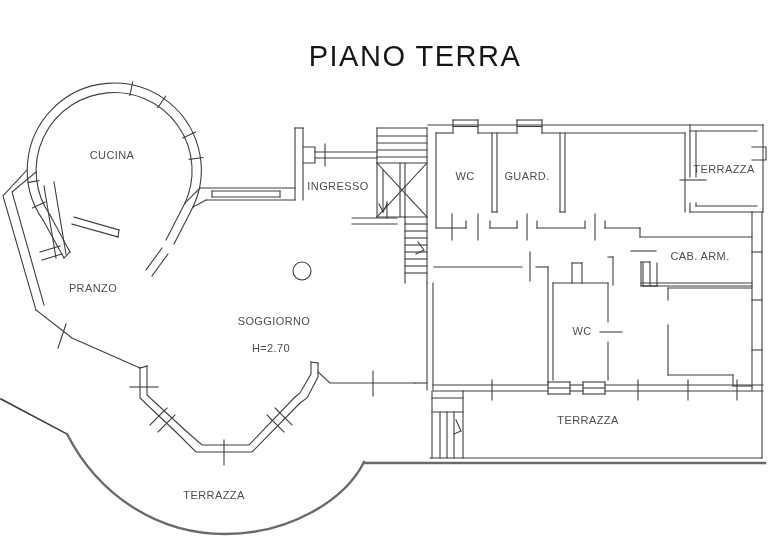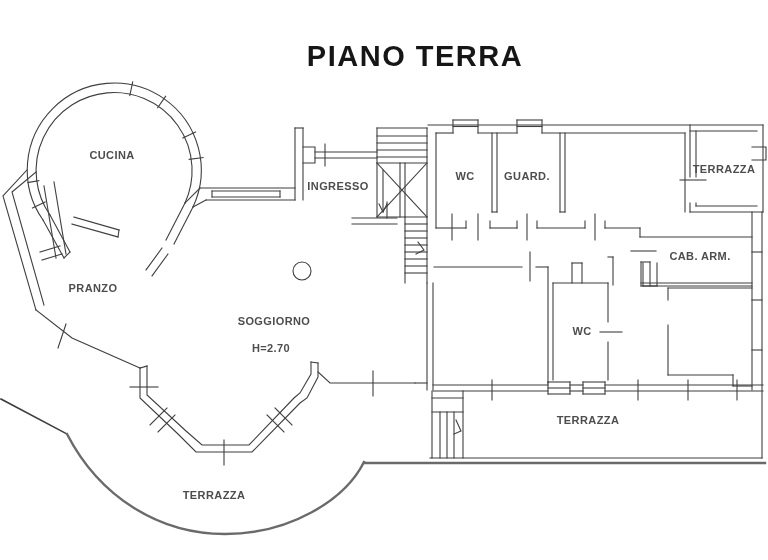--- a/index.html
+++ b/index.html
@@ -2,21 +2,20 @@
 <html><head>
 <meta charset="utf-8">
 <style>
   html,body{margin:0;padding:0;background:#ffffff;}
   #stage{
     position:relative;
     width:768px;height:560px;
     background:#ffffff;
     overflow:hidden;
     font-family:"Liberation Sans", sans-serif;
-    font-weight:bold;
   }
   svg{display:block;}
   .walls{stroke:#3f3f3f;stroke-width:1.1;fill:none;stroke-linecap:square;}
   .thick{stroke:#6a6a6a;stroke-width:2.4;fill:none;stroke-linecap:square;}
   .outline{stroke:#3f3f3f;stroke-width:1.6;fill:none;stroke-linecap:square;}
   .room-label{
     fill:#4d4d4d;
     font-family:"Liberation Sans", sans-serif;
     font-size:11px;
     letter-spacing:0.4px;

